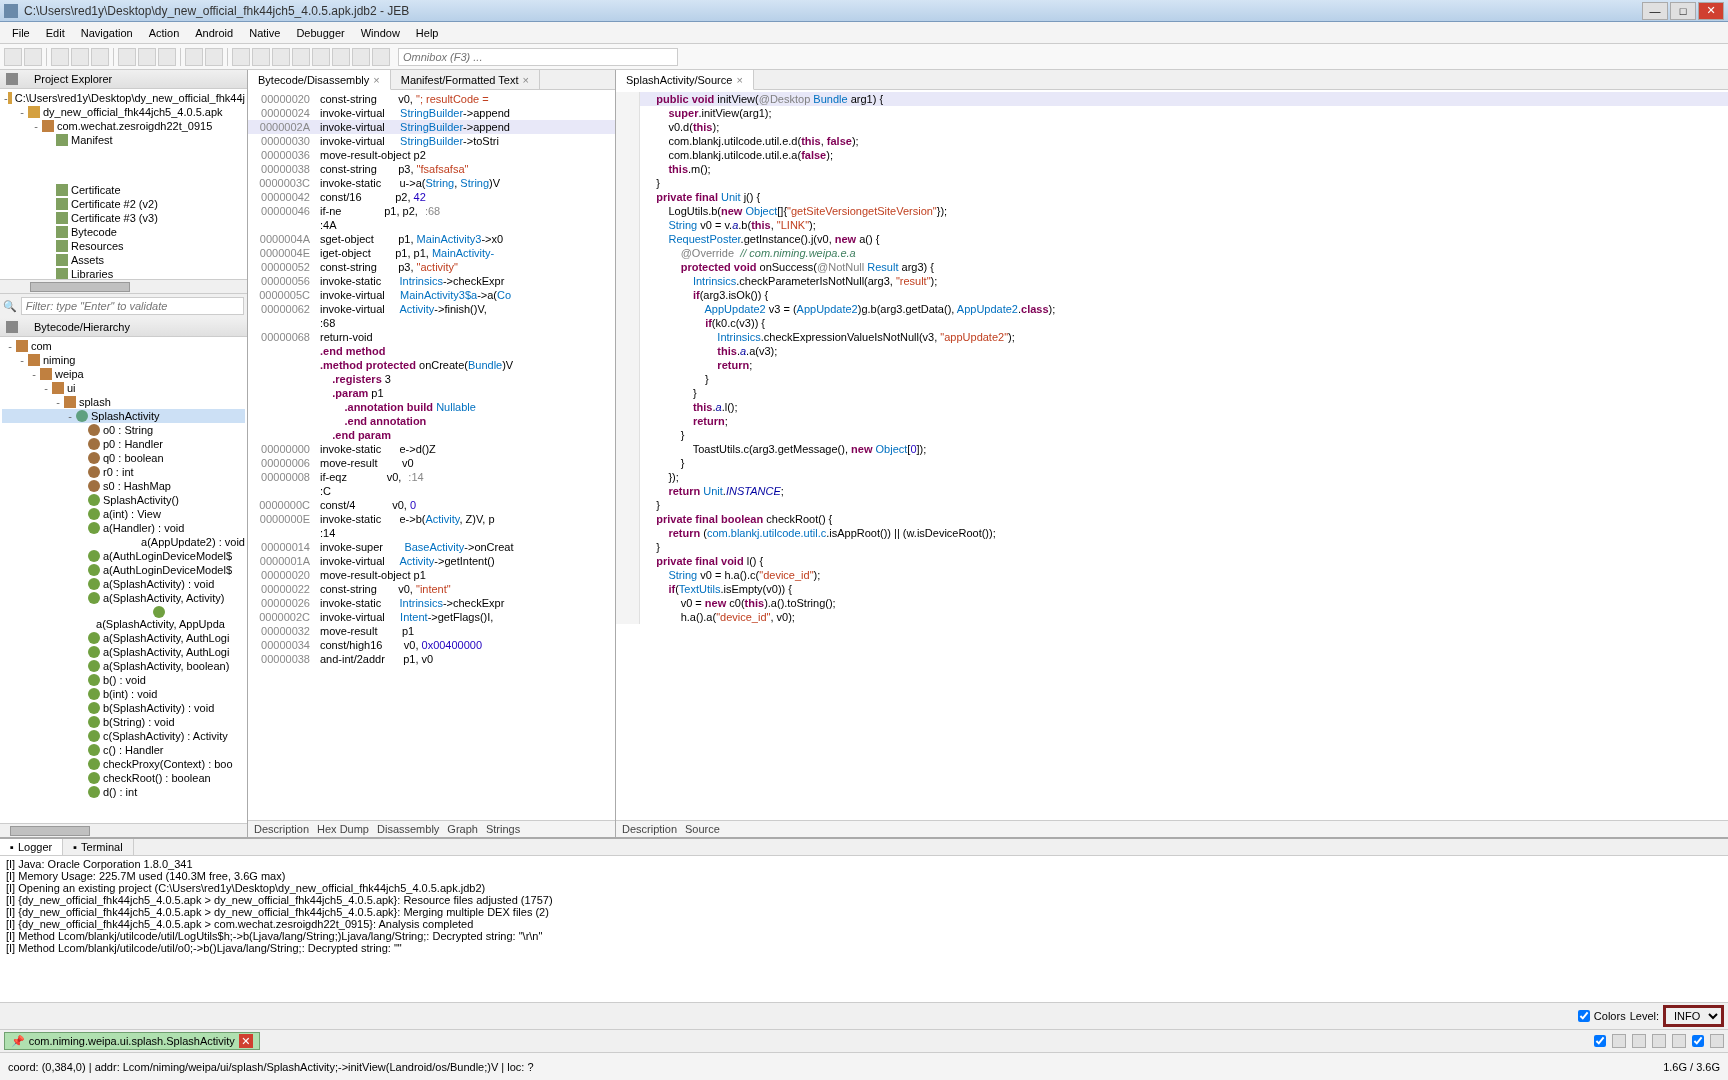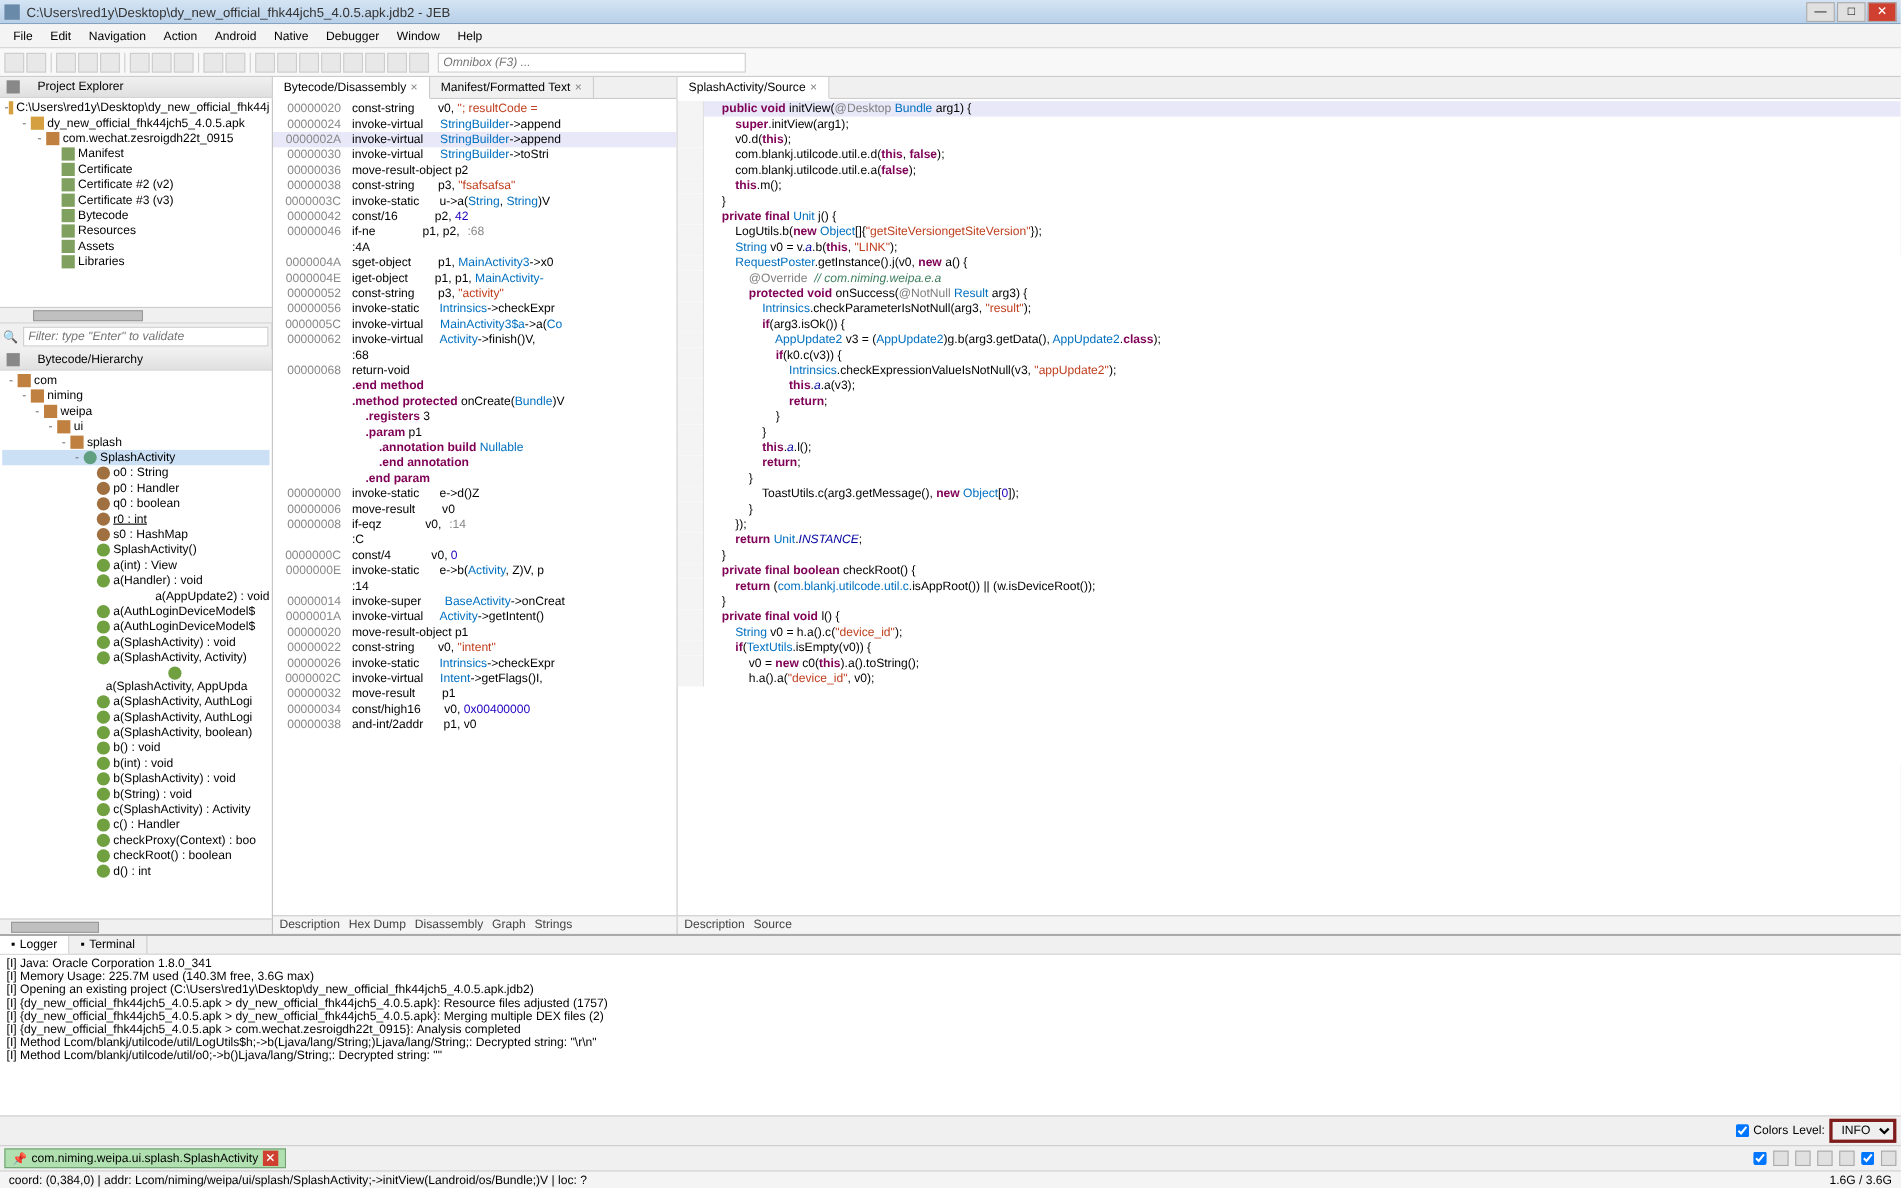--- a/index.html
+++ b/index.html
@@ -64,21 +64,21 @@
 .log-area { flex: 1; background: #fff; overflow: auto; font-family: Consolas, monospace; font-size: 12px; padding: 2px 6px; }
 .log-line { white-space: pre; }
 .log-footer { display: flex; align-items: center; padding: 2px 4px; border-top: 1px solid #ccc; justify-content: space-between; }
 .log-right-controls { display: flex; align-items: center; gap: 4px; }
 .level-select { border: 3px solid #7f1d1d; padding: 1px 4px; font-size: 11px; }
 .task-bar { background: #f0f0f0; border-top: 1px solid #ccc; padding: 2px 4px; display: flex; align-items: center; gap: 6px; }
 .task-chip { background: #b0e0b0; border: 1px solid #70a070; padding: 1px 6px; display: flex; align-items: center; gap: 4px; font-size: 11px; }
 .task-chip-close { background: #d04030; color: #fff; width: 14px; height: 14px; text-align: center; line-height: 14px; cursor: pointer; }
 .tb-check { width: 12px; height: 12px; }
 .tb-small { width: 14px; height: 14px; background: #e0e0e0; border: 1px solid #aaa; }
-.statusbar { background: #f4f4f4; border-top: 1px solid #ccc; height: 16px; display: flex; align-items: center; padding: 0 8px; justify-content: space-between; font-size: 11px; }
+.statusbar { background: #f4f4f4; border-top: 1px solid #ccc; height: 28px; display: flex; align-items: center; padding: 0 8px; justify-content: space-between; font-size: 11px; }
 </style>
 </head>
 <body>
 
 <div class="titlebar">
   <div class="titlebar-icon"></div>
   <div class="titlebar-text">C:\Users\red1y\Desktop\dy_new_official_fhk44jch5_4.0.5.apk.jdb2 - JEB</div>
   <div class="win-controls">
     <div class="win-btn">—</div>
     <div class="win-btn">□</div>
@@ -147,21 +147,21 @@
           <div class="tree-row" style="padding-left: 28px;">
             <span class="tree-toggle">-</span>
             <span class="tree-icon ico-pkg"></span>
             <span>com.wechat.zesroigdh22t_0915</span>
           </div>
           <div class="tree-row" style="padding-left: 42px;">
             <span class="tree-toggle"></span>
             <span class="tree-icon ico-node"></span>
             <span>Manifest</span>
           </div>
-          <div class="tree-row" style="padding-left: 42px;">
+          <div class="tree-row" style="padding-left: 42px; margin-top: 36px;">
             <span class="tree-toggle"></span>
             <span class="tree-icon ico-node"></span>
             <span>Certificate</span>
           </div>
           <div class="tree-row" style="padding-left: 42px;">
             <span class="tree-toggle"></span>
             <span class="tree-icon ico-node"></span>
             <span>Certificate #2 (v2)</span>
           </div>
           <div class="tree-row" style="padding-left: 42px;">
@@ -242,21 +242,21 @@
         <div class="tree-row" style="padding-left: 74px;">
           <span class="tree-toggle"></span>
           <span class="tree-icon ico-field"></span>
           <span>p0 : Handler</span>
         </div>
         <div class="tree-row" style="padding-left: 74px;">
           <span class="tree-toggle"></span>
           <span class="tree-icon ico-field"></span>
           <span>q0 : boolean</span>
         </div>
-        <div class="tree-row" style="padding-left: 74px; text-decoration: underline;">
+        <div class="tree-row" style="padding-left: 74px;">
           <span class="tree-toggle"></span>
           <span class="tree-icon ico-field"></span>
           <span>r0 : int</span>
         </div>
         <div class="tree-row" style="padding-left: 74px;">
           <span class="tree-toggle"></span>
           <span class="tree-icon ico-field"></span>
           <span>s0 : HashMap</span>
         </div>
         <div class="tree-row" style="padding-left: 74px;">

